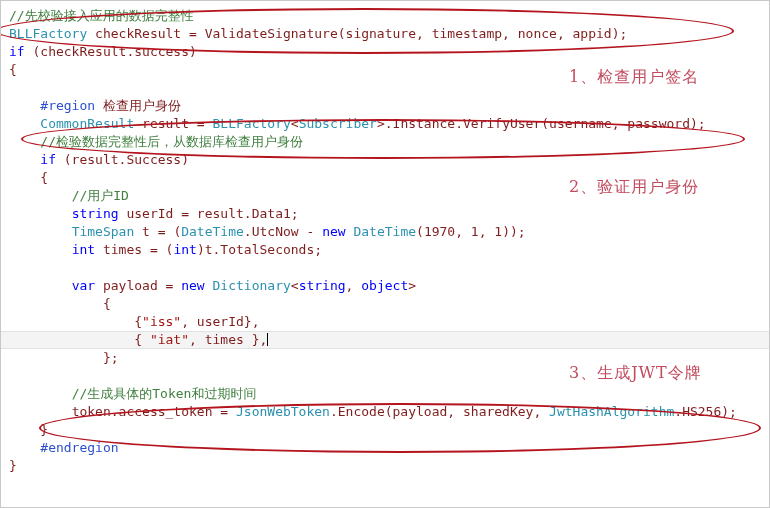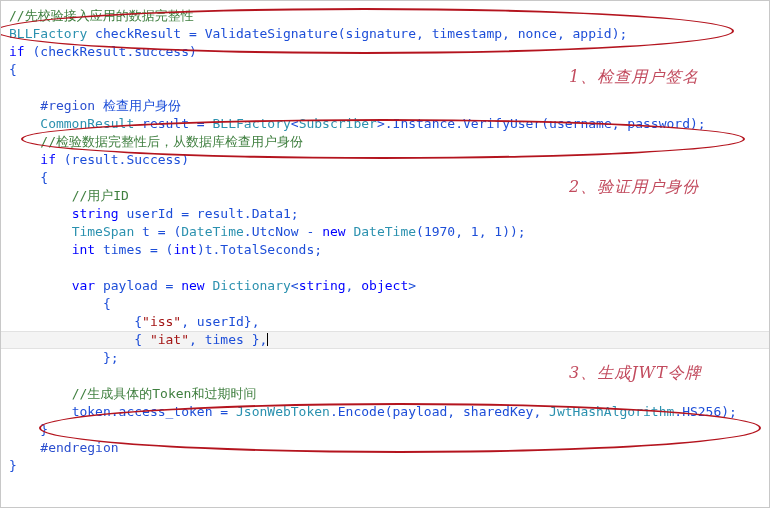--- a/index.html
+++ b/index.html
@@ -44,21 +44,21 @@
     height: 16px;
     line-height: 16px;
   }
 
   
   .kw   { color: #0000ff; }          
   .typ  { color: #2b91af; }          
   .cmt  { color: #3f7f3f; }          
   .str  { color: #a31515; }          
   .pre  { color: #2b4fcf; }          
-  .pln  { color: #1d4ed8; }
+  .pln  { color: #7f1d1d; }
 
   
   .caret {
     display: inline-block;
     width: 1px;
     height: 13px;
     background: #000;
     vertical-align: -2px;
   }
 
@@ -72,21 +72,20 @@
   }
 
   
   .annotation {
     position: absolute;
     color: #c24b5e;
     font-family: "DejaVu Serif", "Liberation Serif", serif;
     font-size: 16px;
     white-space: nowrap;
     letter-spacing: 1px;
-    font-style: italic;
   }
 </style>
 </head>
 <body>
 
 <div id="screenshot">
 
   <div id="code-area">
       <div class="code-line"><span class="cmt">//先校验接入应用的数据完整性</span></div>
       <div class="code-line"><span class="typ">BLLFactory</span><span class="pln"> checkResult = ValidateSignature(signature, timestamp, nonce, appid);</span></div>

